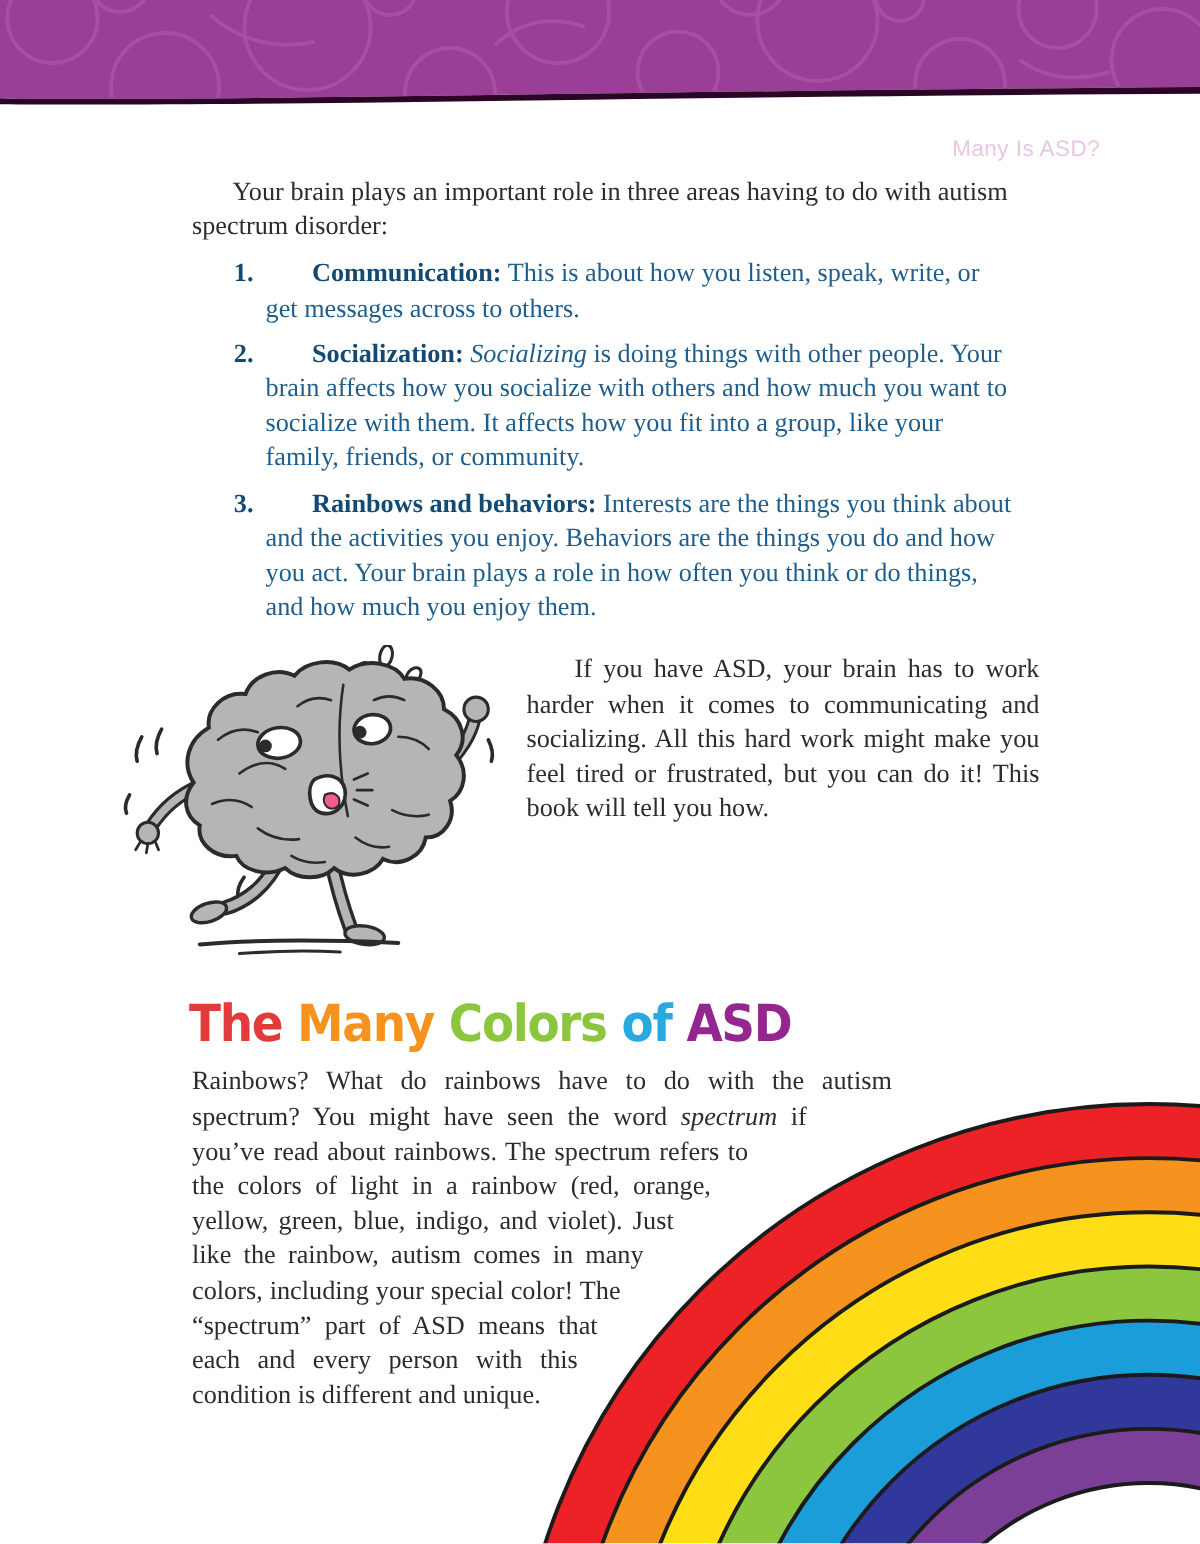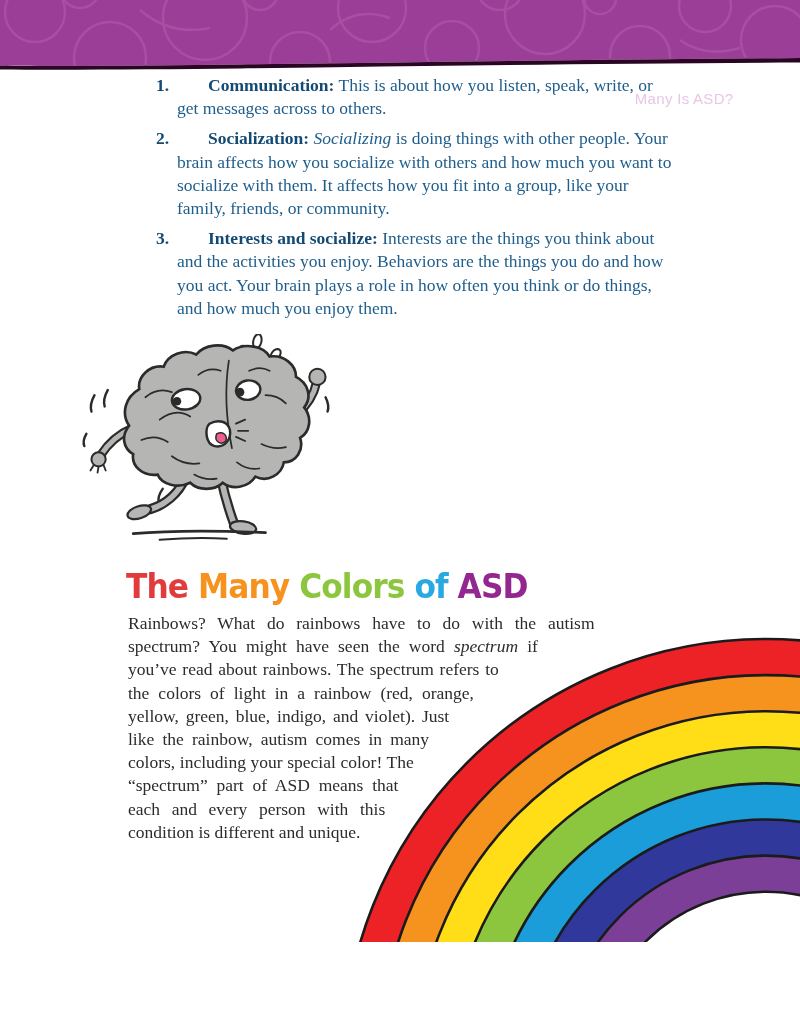--- a/index.html
+++ b/index.html
@@ -80,33 +80,34 @@
     </svg>
     <div class="band-text">
       <span class="chapter-label">CHAPTER 1</span>
       <span class="chapter-title">Many Is ASD?</span>
       <span class="page-number">11</span>
     </div>
   </div>
 
   <div class="content">
 
+    <p class="intro">Your brain plays an important role in three areas having to do with autism spectrum disorder:</p>
 
     <ol class="areas">
       <li>
         <span class="num">1.</span>
         <span class="li-body"><span class="seg-b">Communication:</span><span> This is about how you listen, speak, write, or get messages across to others.</span></span>
       </li>
       <li>
         <span class="num">2.</span>
         <span class="li-body"><span class="seg-b">Socialization:</span><span> </span><span class="seg-i">Socializing</span><span> is doing things with other people. Your brain affects how you socialize with others and how much you want to socialize with them. It affects how you fit into a group, like your family, friends, or community.</span></span>
       </li>
       <li>
         <span class="num">3.</span>
-        <span class="li-body"><span class="seg-b">Interests and socialize:</span><span> Interests are the things you think about and the activities you enjoy. Behaviors are the things you do and how you act. Your brain plays a role in how often you think or do things, and how much you enjoy them.</span></span>
+        <span class="li-body"><span class="seg-b">Rainbows and behaviors:</span><span> Interests are the things you think about and the activities you enjoy. Behaviors are the things you do and how you act. Your brain plays a role in how often you think or do things, and how much you enjoy them.</span></span>
       </li>
     </ol>
 
     <div class="brain-row">
       <div class="brain-col">
         <svg width="285" height="214" viewBox="0 0 280 210">
 
           <g stroke="#2b2b2b" fill="#fff" stroke-width="2">
             <ellipse cx="172" cy="18" rx="4" ry="7" transform="rotate(25 172 18)"></ellipse>
             <ellipse cx="188" cy="7" rx="4" ry="7" transform="rotate(12 188 7)"></ellipse>
@@ -165,20 +166,21 @@
           <path d="M141,88 C150,83 159,86 161,94 C163,104 155,112 146,110 C137,108 136,93 141,88 Z" fill="#fff" stroke="#2b2b2b" stroke-width="2.4"></path>
           <path d="M148,98 C154,95 159,99 157,105 C152,110 145,105 148,98 Z" fill="#ee5f8f" stroke="#2b2b2b" stroke-width="1.4"></path>
           <g stroke="#2b2b2b" stroke-width="1.8" stroke-linecap="round">
             <path d="M167,88 l9,-4"></path>
               <path d="M169,95 l10,0"></path>
               <path d="M167,101 l9,4"></path>
           </g>
         </svg>
       </div>
       <div class="brain-text">
+        <p>If you have ASD, your brain has to work harder when it comes to communicating and socializing. All this hard work might make you feel tired or frustrated, but you can do it! This book will tell you how.</p>
       </div>
     </div>
 
     <h2 class="section-heading"><span style="color: rgb(226, 59, 60);">The </span><span style="color: rgb(246, 146, 30);">Many </span><span style="color: rgb(140, 198, 62);">Colors </span><span style="color: rgb(41, 169, 225);">of </span><span style="color: rgb(147, 39, 143);">ASD</span></h2>
 
     <p class="rainbow-para">
       <span class="rainbow-float">
         <svg id="rainbow-svg" width="450" height="330" viewBox="0 0 450 330">
             <circle cx="416" cy="450" r="404.95" fill="none" stroke="#ec2227" stroke-width="36.7"></circle>
             <circle cx="416" cy="450" r="368.84999999999997" fill="none" stroke="#f6921e" stroke-width="36.7"></circle>

